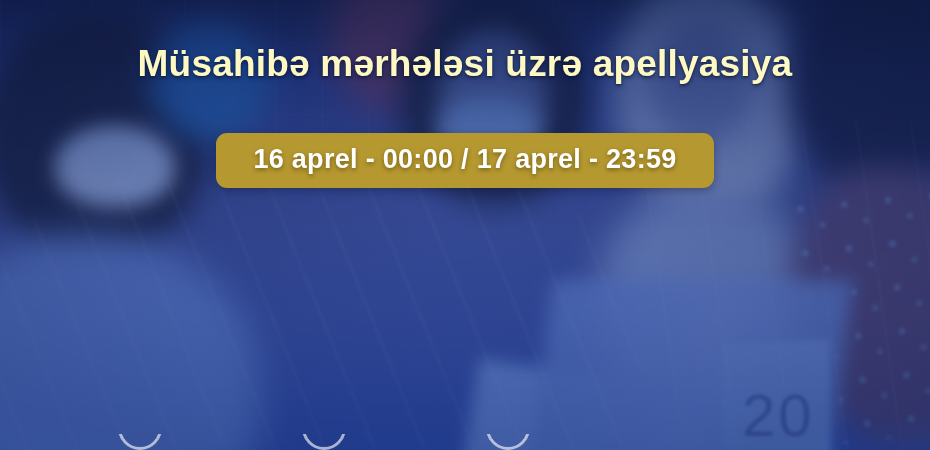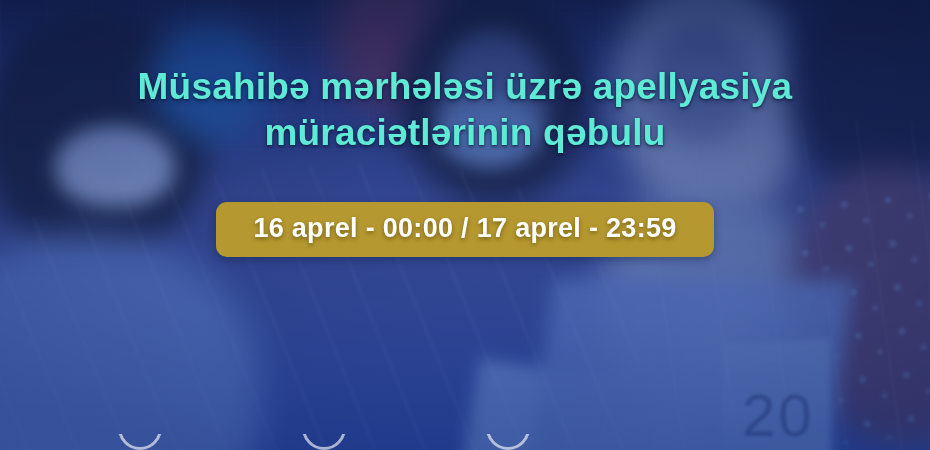--- a/index.html
+++ b/index.html
@@ -143,24 +143,24 @@
 
   
   .content {
     position: absolute;
     inset: 0;
     display: flex;
     flex-direction: column;
     align-items: center;
   }
   .headline {
-    margin-top: 64px;
+    margin-top: 41px;
     width: 100%;
     text-align: center;
-    color: #5eead4;
+    color: #fef9c3;
     font-size: 37px;
     font-weight: bold;
     line-height: 46px;
     letter-spacing: .2px;
     text-shadow: 0 2px 5px rgba(10,22,56,.60), 0 1px 2px rgba(10,22,56,.55);
   }
   .headline .ln { display: block; }
   .url {
     margin-top: 25px;
     color: #ffffff;
@@ -241,21 +241,20 @@
     <div class="streaks"></div>
     <div class="streaks-2"></div>
 
     <div class="color-wash"></div>
     <div class="color-wash-2"></div>
   </div>
 
   <div class="content">
     <div class="headline">
       <span class="ln">Müsahibə mərhələsi üzrə apellyasiya</span>
-      <span class="ln">müraciətlərinin qəbulu</span>
     </div>
 
 
     <div class="date-badge">16 aprel - 00:00 / 17 aprel - 23:59</div>
   </div>
 
   <div class="icon-row">
     <span class="mini-icon"></span>
     <span class="mini-icon"></span>
     <span class="mini-icon"></span>

